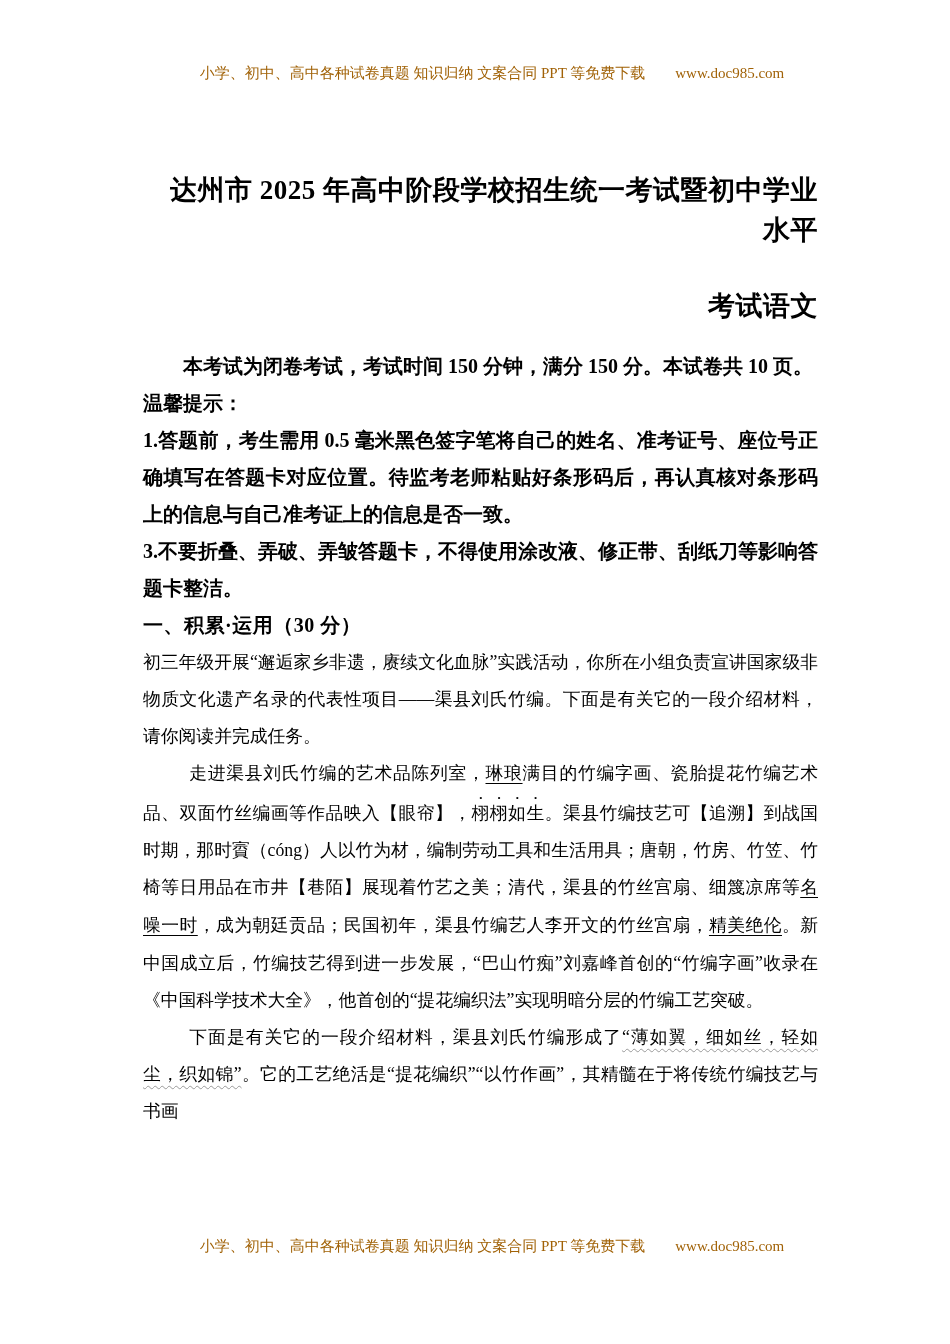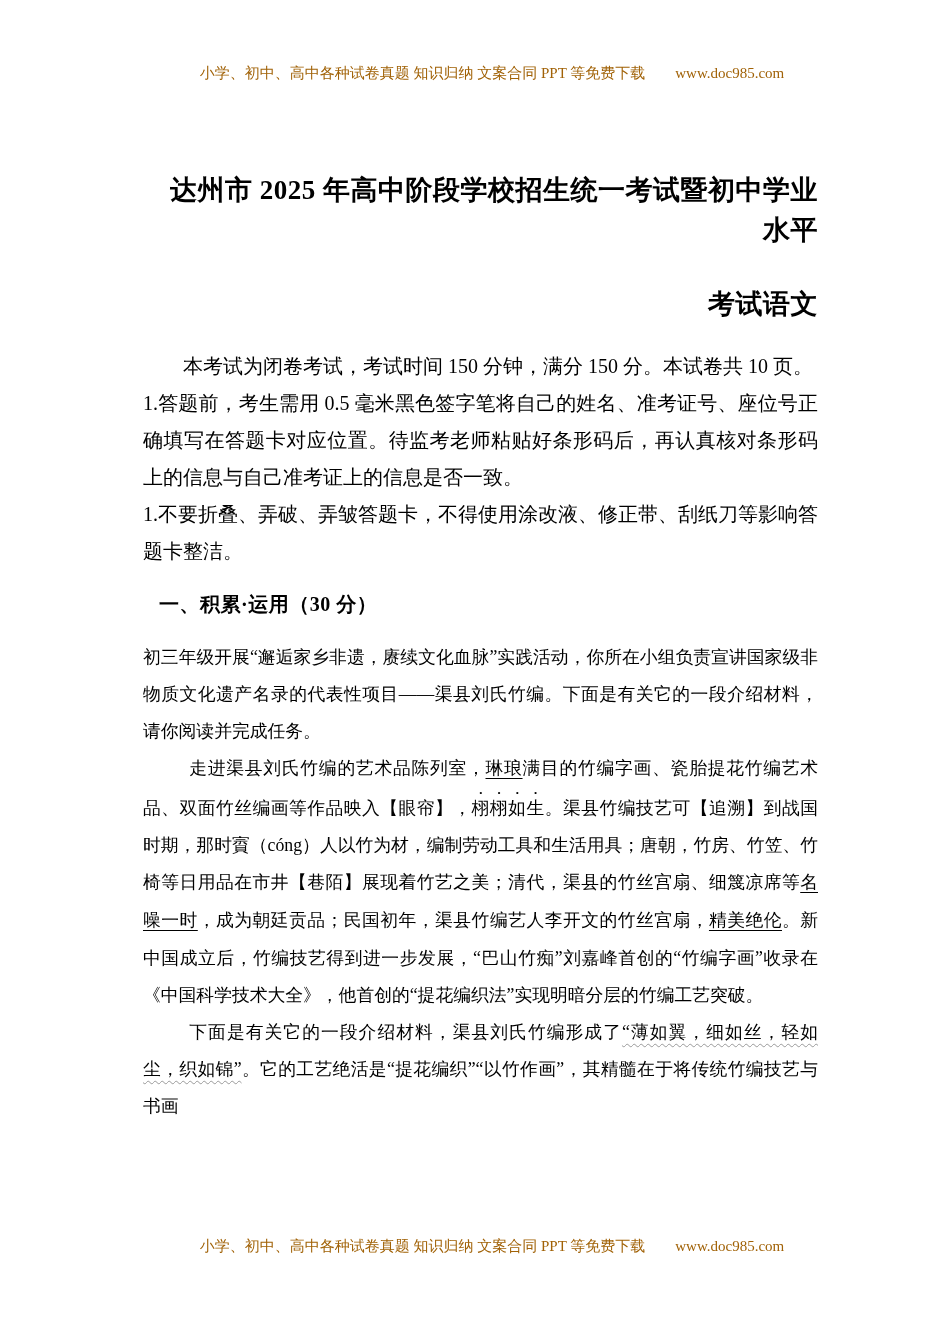--- a/index.html
+++ b/index.html
@@ -36,35 +36,35 @@
 
   
   .doc-title {
     margin: 0;
     text-align: right;
     font-size: 27px;
     line-height: 40px;
     font-weight: 700;
     letter-spacing: 0.5px;
   }
-  .doc-title.second { margin-top: 36px; font-family: Liberation Mono, monospace; }
+  .doc-title.second { margin-top: 36px; }
 
   
   .notice {
     margin-top: 22px;
     font-size: 20px;
     line-height: 37px;
-    font-weight: 400;
+    font-weight: 700;
     text-align: justify;
   }
   .notice p { margin: 0; }
   .indent2 { text-indent: 2em; }
 
   .section-heading {
-    margin: 16px;
+    margin: 0;
     font-size: 20px;
     line-height: 37px;
     font-weight: 700;
     letter-spacing: 0.5px;
   }
 
   
   .kai {
     font-size: 17.8px;
     line-height: 37px;
@@ -101,22 +101,23 @@
 
   <div class="runner runner-top">
     <span>小学、初中、高中各种试卷真题 知识归纳 文案合同 PPT 等免费下载</span><span class="site">www.doc985.com</span>
   </div>
 
   <h1 class="doc-title">达州市 2025 年高中阶段学校招生统一考试暨初中学业水平</h1>
   <h1 class="doc-title second">考试语文</h1>
 
   <div class="notice">
     <p class="indent2">本考试为闭卷考试，考试时间 150 分钟，满分 150 分。本试卷共 10 页。</p>
+    <p>温馨提示：</p>
     <p>1.答题前，考生需用 0.5 毫米黑色签字笔将自己的姓名、准考证号、座位号正确填写在答题卡对应位置。待监考老师粘贴好条形码后，再认真核对条形码上的信息与自己准考证上的信息是否一致。</p>
-    <p>1.不要折叠、弄破、弄皱答题卡，不得使用涂改液、修正带、刮纸刀等影响答题卡整洁。</p>
+    <p>3.不要折叠、弄破、弄皱答题卡，不得使用涂改液、修正带、刮纸刀等影响答题卡整洁。</p>
   </div>
 
   <h2 class="section-heading">一、积累·运用（30 分）</h2>
 
   <div class="kai">
     <p>初三年级开展“邂逅家乡非遗，赓续文化血脉”实践活动，你所在小组负责宣讲国家级非物质文化遗产名录的代表性项目——渠县刘氏竹编。下面是有关它的一段介绍材料，请你阅读并完成任务。</p>
 
     <p class="indent-material"><span>走进渠县刘氏竹编的艺术品陈列室，</span><span class="u">琳琅</span><span>满目的竹编字画、瓷胎提花竹编艺术品、双面竹丝编画等作品映入【眼帘】，</span><span class="em-dot">栩栩如生</span><span>。渠县竹编技艺可【追溯】到战国时期，那时賨（cóng）人以竹为材，编制劳动工具和生活用具；唐朝，竹房、竹笠、竹椅等日用品在市井【巷陌】展现着竹艺之美；清代，渠县的竹丝宫扇、细篾凉席等</span><span class="u">名噪一时</span><span>，成为朝廷贡品；民国初年，渠县竹编艺人李开文的竹丝宫扇，</span><span class="u">精美绝伦</span><span>。新中国成立后，竹编技艺得到进一步发展，“巴山竹痴”刘嘉峰首创的“竹编字画”收录在《中国科学技术大全》，他首创的“提花编织法”实现明暗分层的竹编工艺突破。</span></p>
 
     <p class="indent-material"><span>下面是有关它的一段介绍材料，渠县刘氏竹编形成了</span><span class="wavy">“薄如翼，细如丝，轻如尘，织如锦”</span><span>。它的工艺绝活是“提花编织”“以竹作画”，其精髓在于将传统竹编技艺与书画</span></p>

